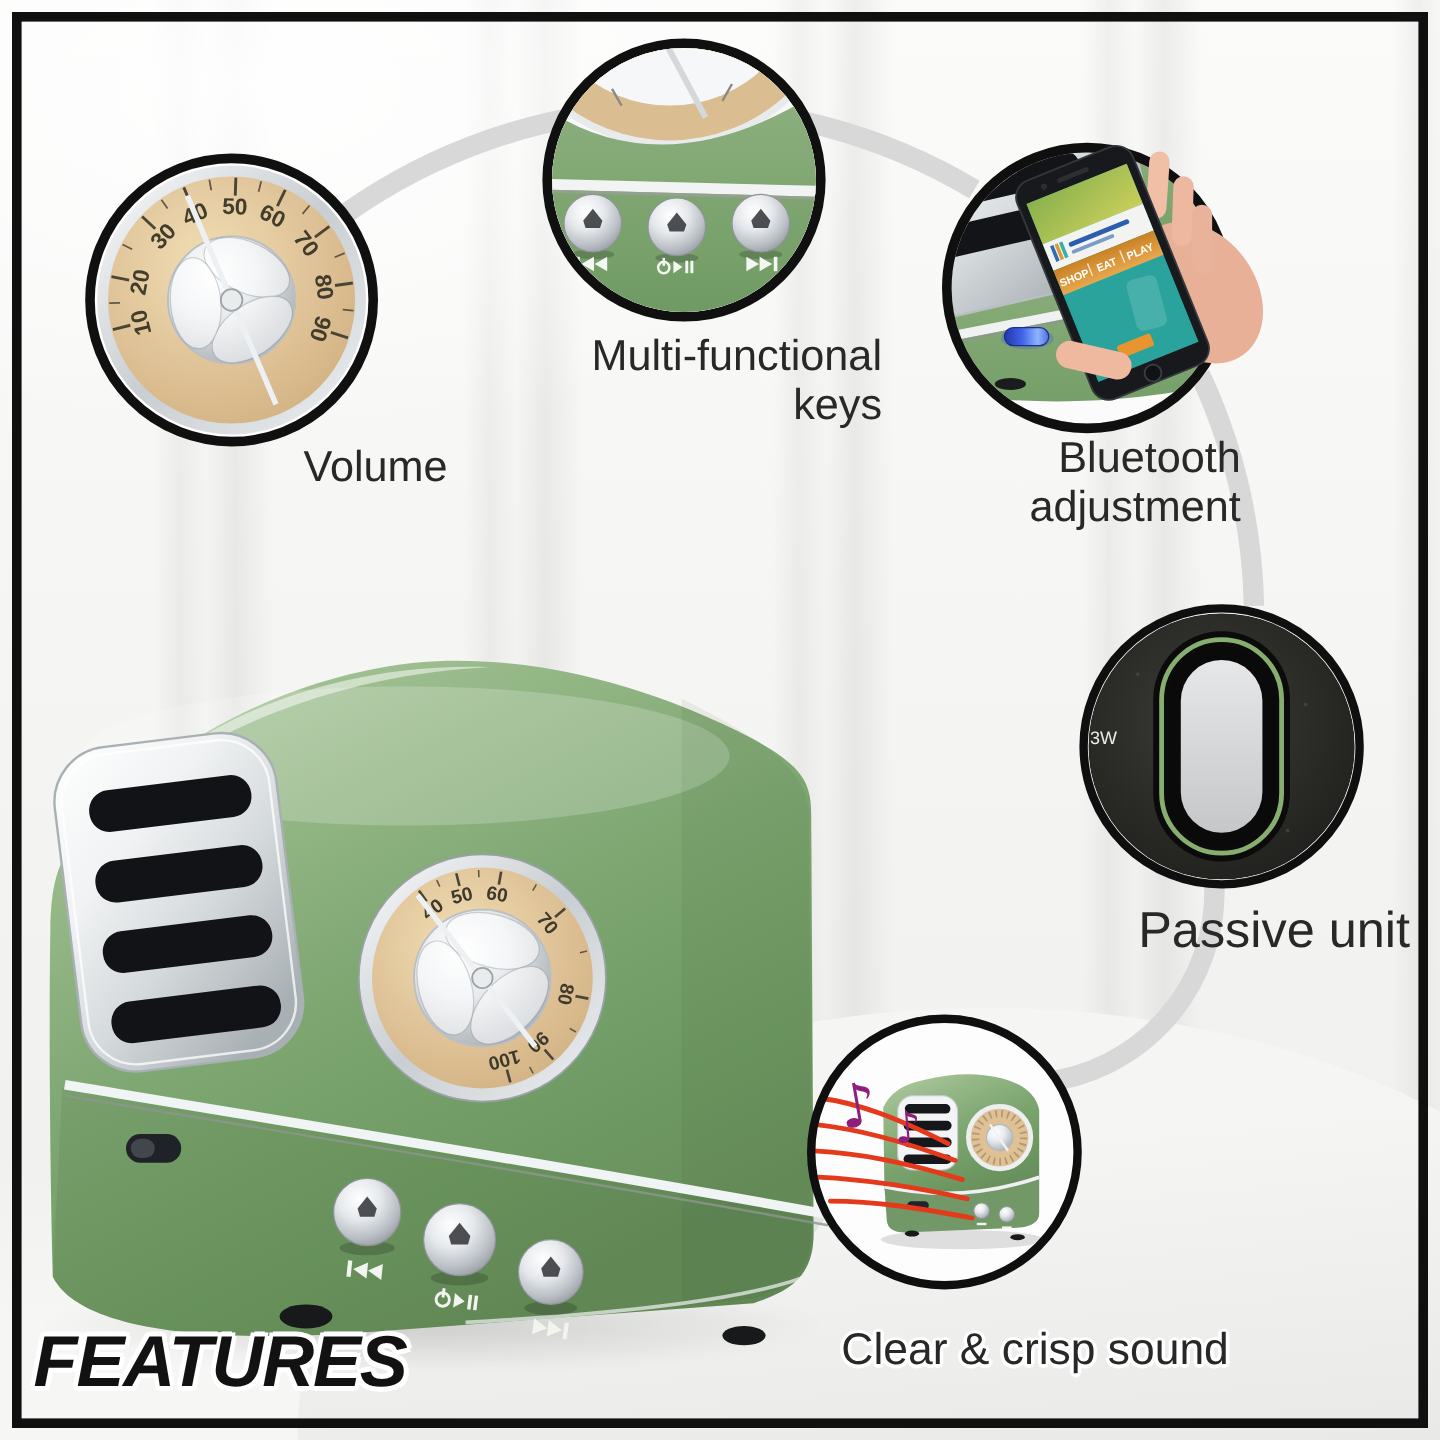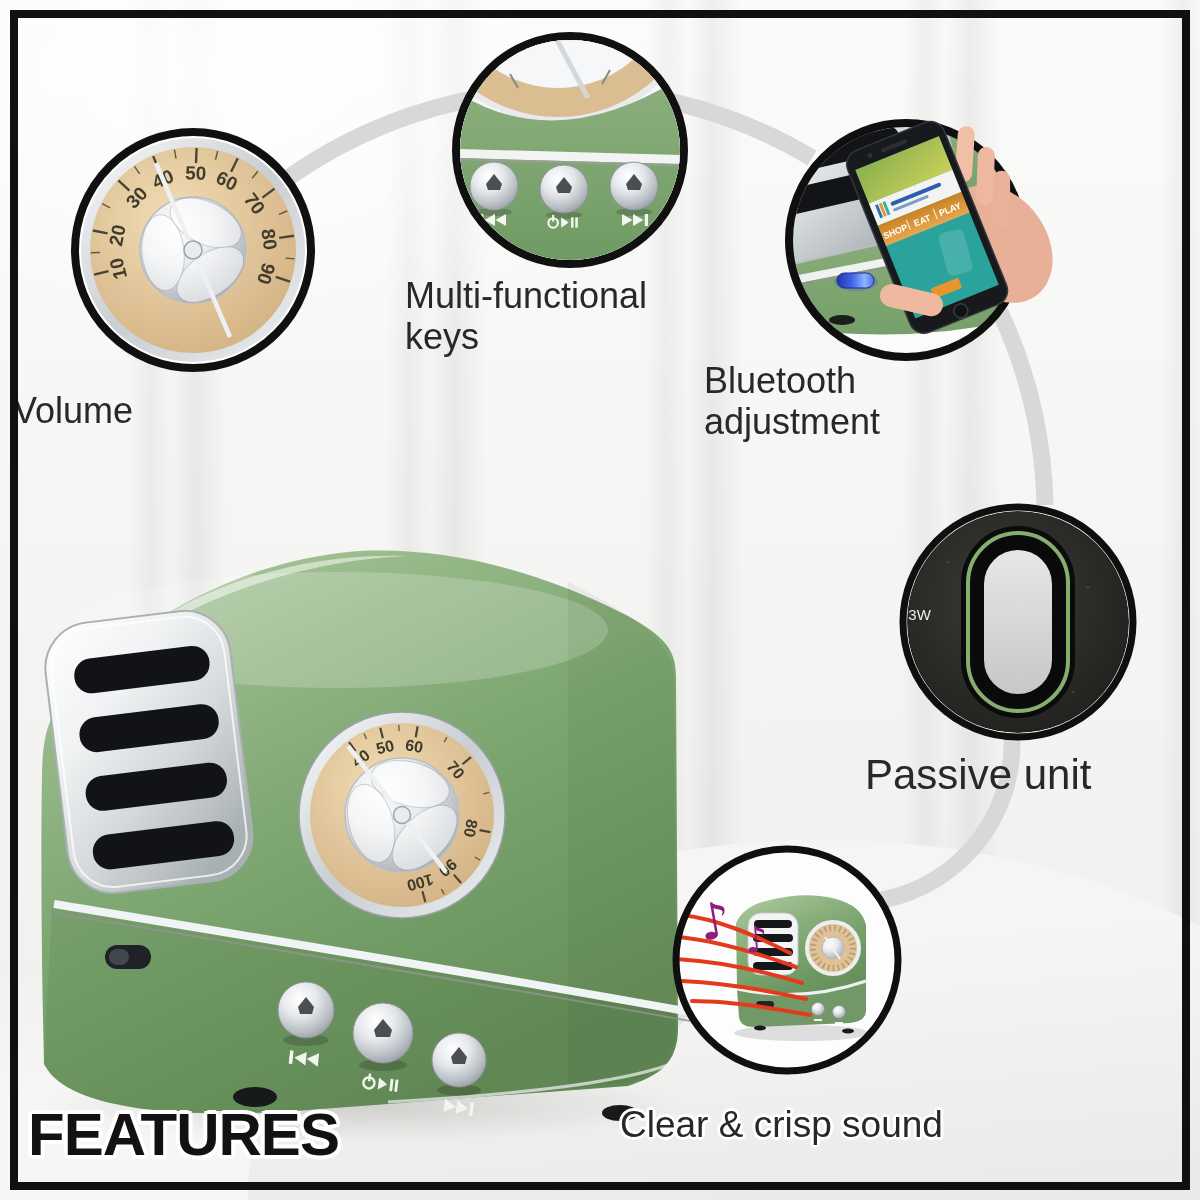--- a/index.html
+++ b/index.html
@@ -19,29 +19,29 @@
   .arcs{position:absolute;left:0;top:0;z-index:3;}
   .spk-shadow{position:absolute;left:30px;top:1068px;width:660px;height:74px;z-index:4;
     background:radial-gradient(ellipse at center, rgba(50,55,48,.18), rgba(50,55,48,0) 70%);filter:blur(5px);}
   .speaker-svg{position:absolute;left:8px;top:512px;z-index:5;overflow:visible;}
   .callout{position:absolute;border-radius:50%;z-index:6;box-sizing:border-box;}
   .c-volume{left:71px;top:128px;width:244px;height:244px;background:#fff;border:8px solid #101010;}
   .c-keys{left:452px;top:32px;width:236px;height:236px;background:#fff;border:8px solid #101010;}
   .c-bt{left:736px;top:70px;width:340px;height:340px;}
   .c-passive{left:898px;top:502px;width:240px;height:240px;}
   .c-sound{left:672px;top:845px;width:230px;height:230px;}
-  .lbl{position:absolute;z-index:7;text-align:left;color:#282828;font-size:36px;line-height:1.13;}
-  .lbl-volume{left:13px;top:391px;width:360px;}
+  .lbl{position:absolute;z-index:7;text-align:right;color:#282828;font-size:36px;line-height:1.13;}
+  .lbl-volume{left:13px;top:369px;width:360px;}
   .lbl-keys{left:405px;top:276px;width:330px;}
   .lbl-bt{left:704px;top:361px;width:330px;}
   .lbl-passive{left:865px;top:751px;width:310px;font-size:42px;}
   .lbl-sound{left:620px;top:1104px;width:404px;font-size:37px;
     text-shadow:-2px -2px 0 #fff,2px -2px 0 #fff,-2px 2px 0 #fff,2px 2px 0 #fff,0 -3px 0 #fff,0 3px 0 #fff,-3px 0 0 #fff,3px 0 0 #fff;}
   .features{position:absolute;left:28px;top:1100px;z-index:7;font-size:60px;font-weight:bold;letter-spacing:-1px;color:#121212;
-    text-shadow:-3px -3px 0 #fff,3px -3px 0 #fff,-3px 3px 0 #fff,3px 3px 0 #fff,-4px 0 0 #fff,4px 0 0 #fff,0 -4px 0 #fff,0 4px 0 #fff;}
+    text-shadow:-3px -3px 0 #fff,3px -3px 0 #fff,-3px 3px 0 #fff,3px 3px 0 #fff,-4px 0 0 #fff,4px 0 0 #fff,0 -4px 0 #fff,0 4px 0 #fff;font-style:italic;}
   svg text{font-family:"Liberation Sans",sans-serif;}
   .note-glyph{font-family:"DejaVu Sans",sans-serif;}
 </style>
 </head>
 <body>
 
 <svg width="0" height="0" style="position:absolute" aria-hidden="true">
   <defs>
     <linearGradient id="gBody" x1="0" y1="0" x2=".55" y2="1">
       <stop offset="0" stop-color="#b2cda4"></stop>

